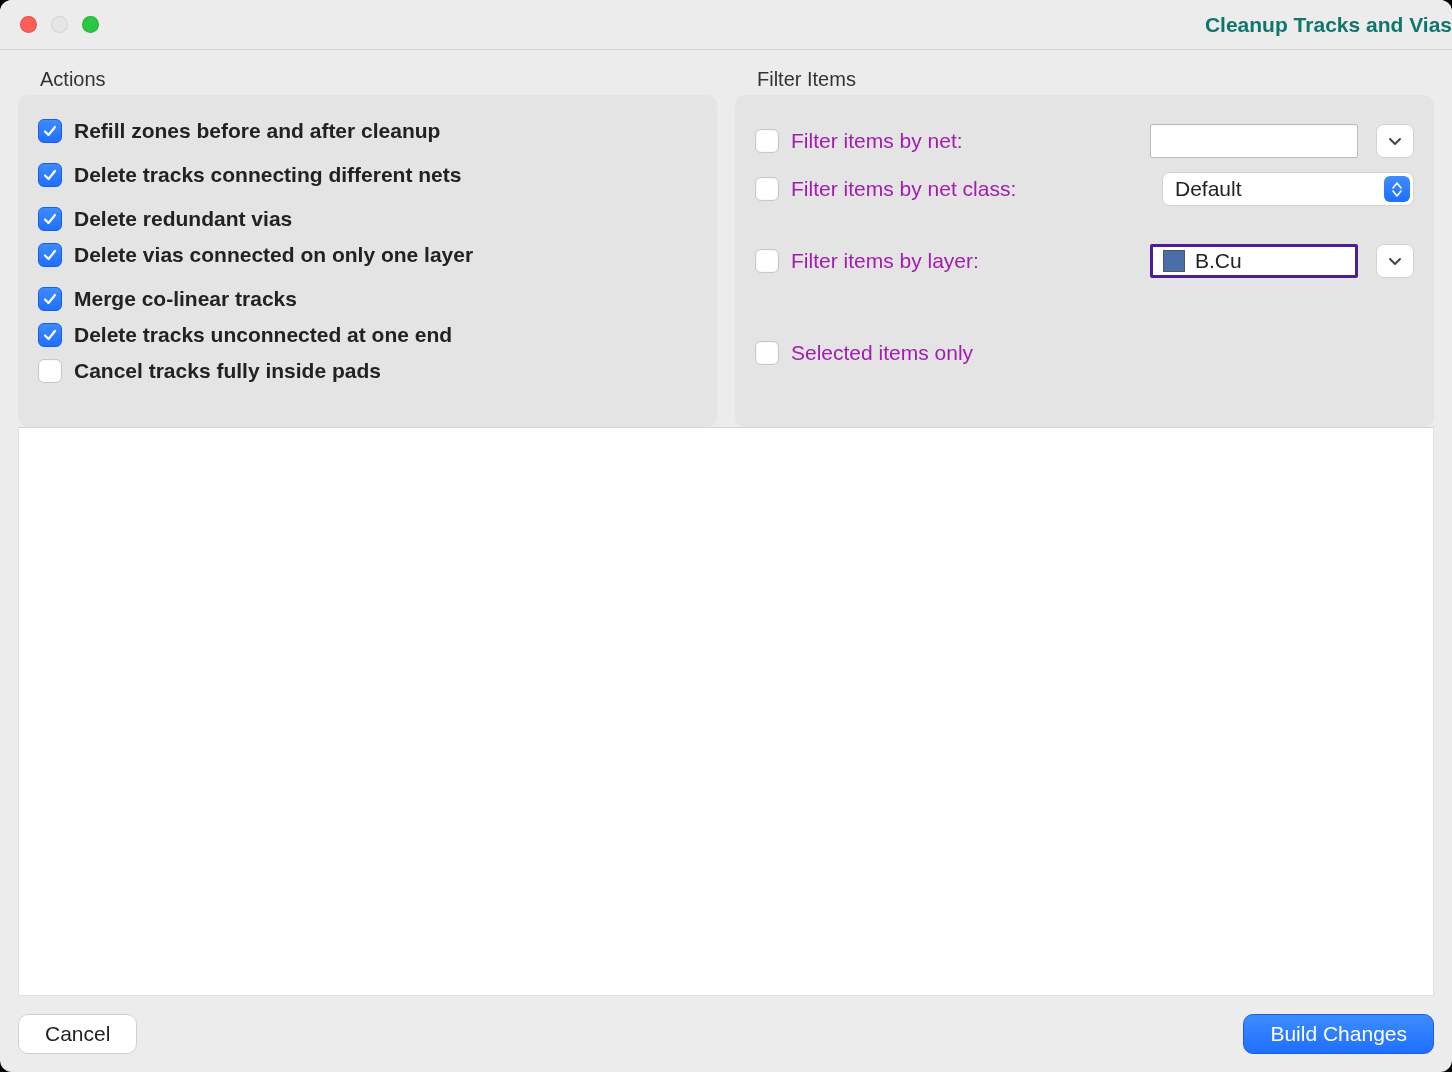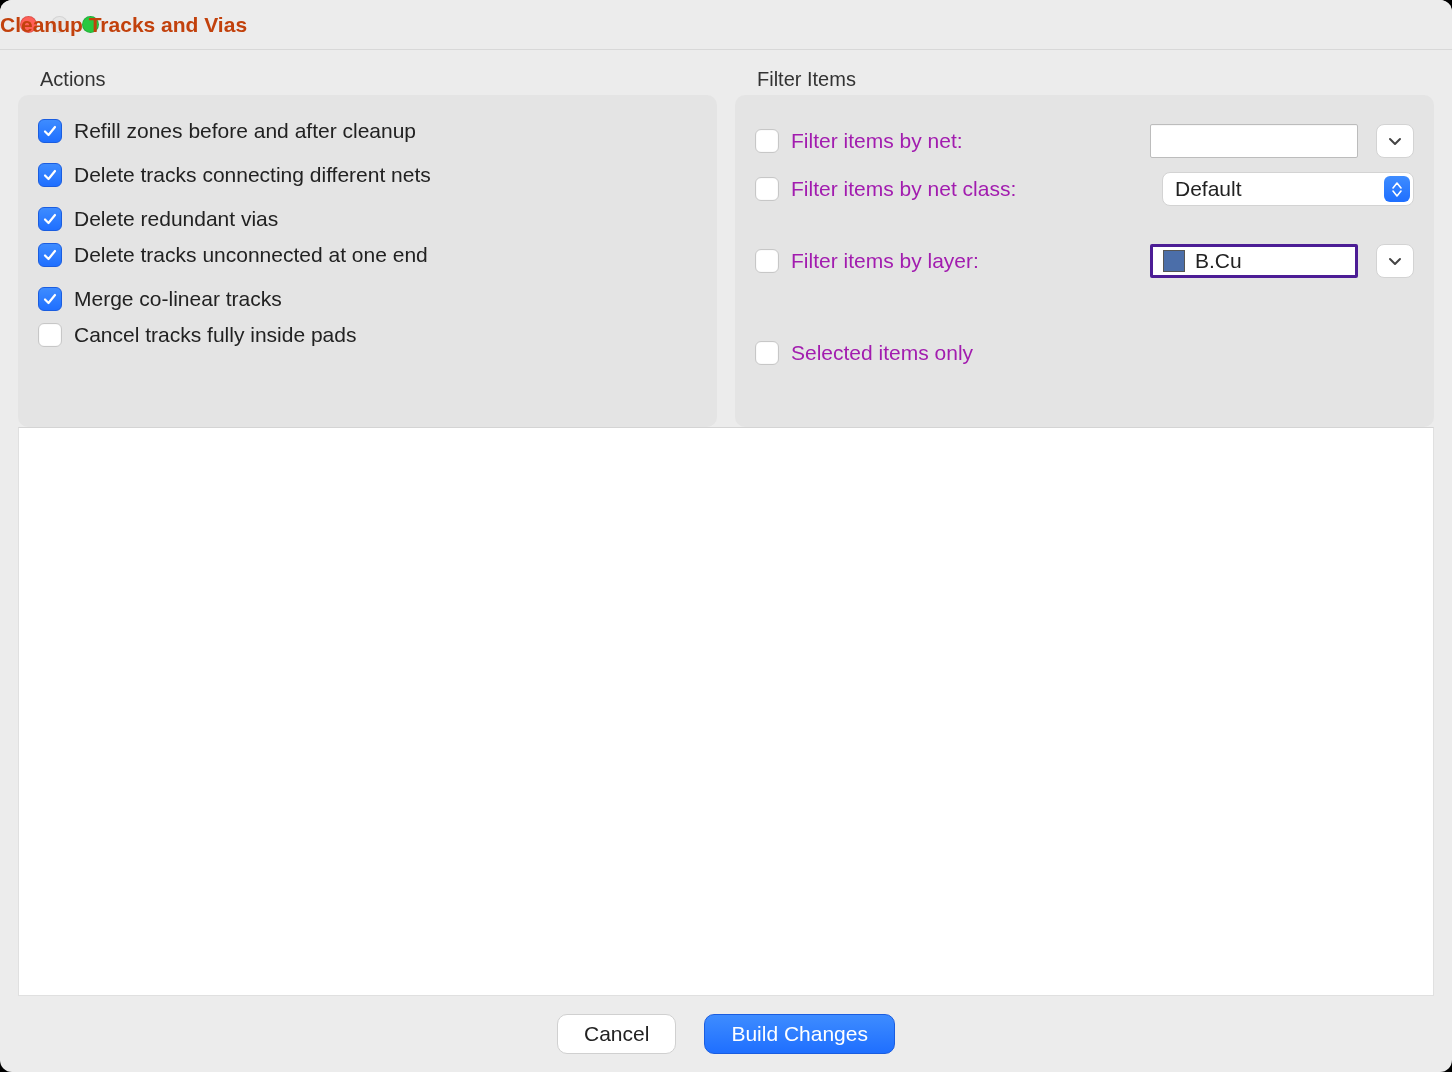--- a/index.html
+++ b/index.html
@@ -36,24 +36,24 @@
       width: 17px;
       height: 17px;
       border-radius: 50%;
     }
     .traffic-close { background: #fe5f57; border: 0.5px solid rgba(0,0,0,0.12); }
     .traffic-min   { background: #e6e6e6; border: 0.5px solid rgba(0,0,0,0.08); }
     .traffic-max   { background: #28c840; border: 0.5px solid rgba(0,0,0,0.12); }
     .titlebar-title {
       position: absolute;
       left: 0; right: 0;
-      text-align: left;
+      text-align: right;
       font-weight: 700;
       font-size: 21px;
-      color: #c2410c;
+      color: #0f766e;
       pointer-events: none;
     }
     .content {
       flex: 1;
       padding: 18px 18px 18px 18px;
       display: flex;
       flex-direction: column;
     }
     .top-panels {
       display: flex;
@@ -98,20 +98,21 @@
     }
     .checkbox.unchecked {
       background: #fff;
       border: 1px solid #c7c7c7;
       box-shadow: inset 0 0 0 0.5px rgba(0,0,0,0.04);
     }
     .checkbox svg { width: 16px; height: 16px; }
     .check-label {
       font-size: 21px;
       color: #222;
+      font-weight: bold;
     }
     .filter-row {
       display: flex;
       align-items: center;
       gap: 12px;
       height: 48px;
     }
     .filter-row .checkbox { margin-right: 0; }
     .filter-label {
       font-size: 21px;
@@ -202,21 +203,21 @@
     .changes-box {
       flex: 1;
       background: #fff;
       border-top: 1px solid #d4d4d4;
       border-left: 1px solid #e0e0e0;
       border-right: 1px solid #e0e0e0;
       border-bottom: 1px solid #e0e0e0;
     }
     .button-row {
       display: flex;
-      justify-content: center;
+      justify-content: space-between;
       gap: 28px;
       padding-top: 18px;
     }
     .btn {
       height: 40px;
       border-radius: 10px;
       font-size: 21px;
       padding: 0 26px;
       display: flex;
       align-items: center;
@@ -271,37 +272,45 @@
 
           <div class="check-row gap-group">
             <div class="checkbox checked">
               <svg viewBox="0 0 16 16">
                   <path d="M3 8.5 L6.5 12 L13 4" stroke="#fff" stroke-width="2.2" fill="none" stroke-linecap="round" stroke-linejoin="round"></path>
                 </svg>
             </div>
             <span class="check-label">Delete redundant vias</span>
           </div>
 
-
           <div class="check-row gap-small">
             <div class="checkbox checked">
               <svg viewBox="0 0 16 16">
                   <path d="M3 8.5 L6.5 12 L13 4" stroke="#fff" stroke-width="2.2" fill="none" stroke-linecap="round" stroke-linejoin="round"></path>
                 </svg>
             </div>
+            <span class="check-label">Delete vias connected on only one layer</span>
+          </div>
+
+          <div class="check-row gap-group">
+            <div class="checkbox checked">
+              <svg viewBox="0 0 16 16">
+                  <path d="M3 8.5 L6.5 12 L13 4" stroke="#fff" stroke-width="2.2" fill="none" stroke-linecap="round" stroke-linejoin="round"></path>
+                </svg>
+            </div>
+            <span class="check-label">Merge co-linear tracks</span>
+          </div>
+
+          <div class="check-row gap-small">
+            <div class="checkbox checked">
+              <svg viewBox="0 0 16 16">
+                  <path d="M3 8.5 L6.5 12 L13 4" stroke="#fff" stroke-width="2.2" fill="none" stroke-linecap="round" stroke-linejoin="round"></path>
+                </svg>
+            </div>
             <span class="check-label">Delete tracks unconnected at one end</span>
-          </div>
-
-          <div class="check-row gap-group">
-            <div class="checkbox checked">
-              <svg viewBox="0 0 16 16">
-                  <path d="M3 8.5 L6.5 12 L13 4" stroke="#fff" stroke-width="2.2" fill="none" stroke-linecap="round" stroke-linejoin="round"></path>
-                </svg>
-            </div>
-            <span class="check-label">Merge co-linear tracks</span>
           </div>
 
           <div class="check-row gap-small">
             <div class="checkbox unchecked"></div>
             <span class="check-label">Cancel tracks fully inside pads</span>
           </div>
 
         </div>
       </div>
 

